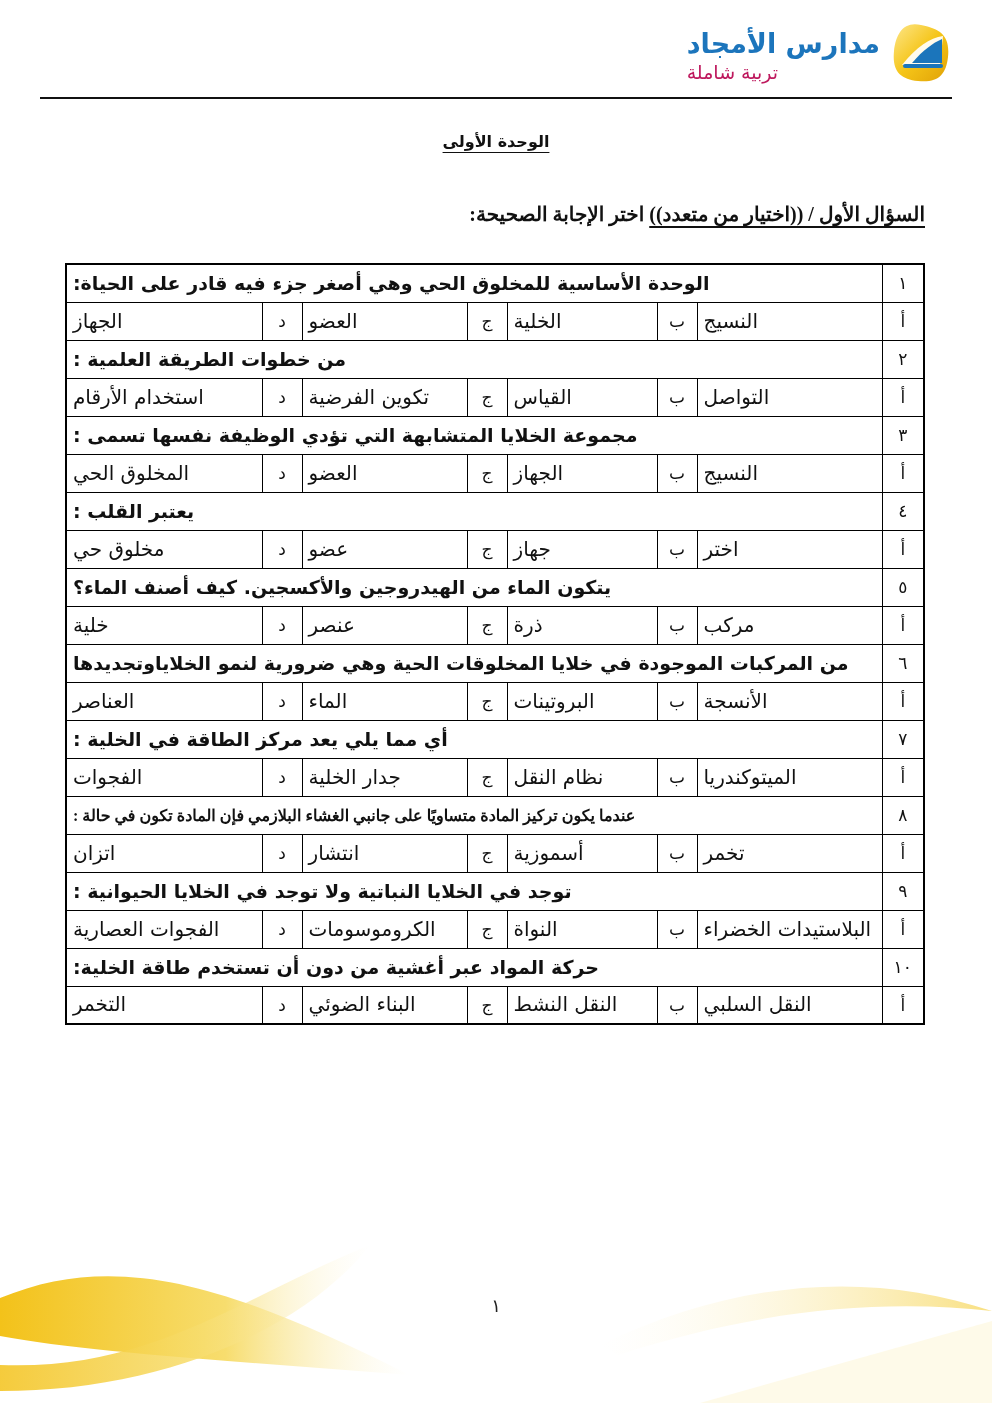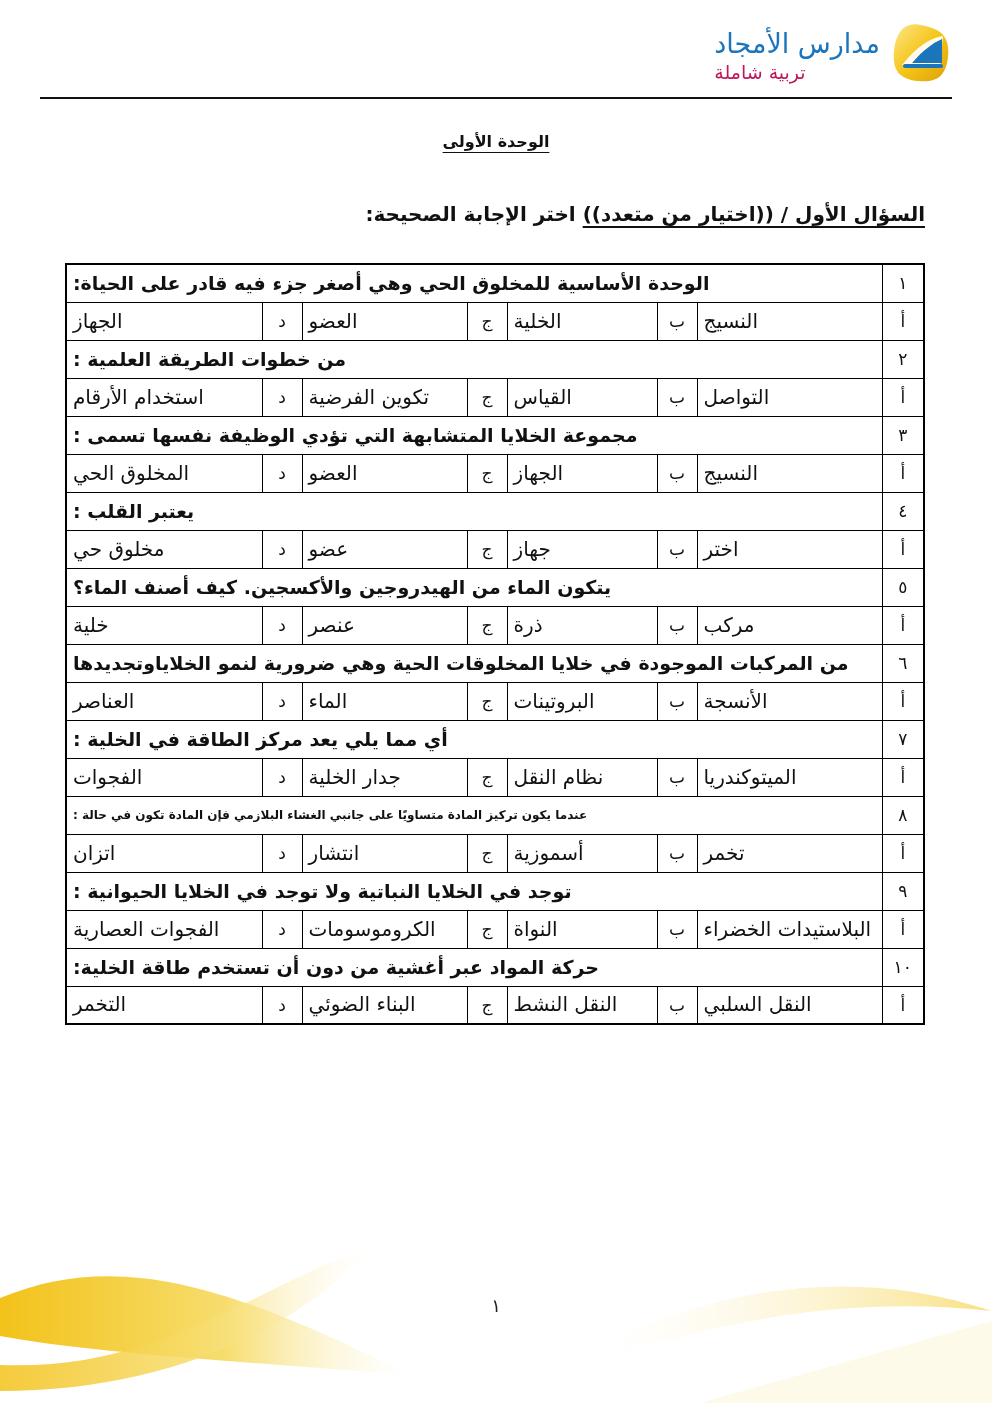--- a/index.html
+++ b/index.html
@@ -10,53 +10,53 @@
     font-family:"DejaVu Sans", sans-serif; color:#111;
   }
 
   
   .header {
     position:absolute; top:24px; right:40px; left:40px; height:64px;
     display:flex; justify-content:space-between; align-items:center;
   }
   .logo-group { display:flex; align-items:center; gap:10px; }
   .logo-text { text-align:left; direction:rtl; }
-  .logo-name { font-size:27px; font-weight:normal; color:#1c75bc; line-height:1.1; }
+  .logo-name { font-size:27px; font-weight:bold; color:#1c75bc; line-height:1.1; }
   .logo-tagline { font-size:19px; color:#be185d; margin-top:2px; }
   .worksheet-title { font-size:21px; font-weight:bold; color:#1a1a1a; }
   .header-rule {
     position:absolute; top:97px; right:40px; left:40px;
     border-top:2px solid #111;
   }
 
   
   .unit-title {
     position:absolute; top:132px; left:0; width:100%;
     text-align:center; font-size:16px; font-weight:bold;
   }
   .unit-title span { text-decoration:underline; text-underline-offset:5px; }
   .intro-line {
     position:absolute; top:202px; right:67px;
-    font-size:20px; font-weight:bold;
+    font-size:20px; font-weight:bold;font-family:Liberation Serif, serif;
   }
   .intro-underlined { text-decoration:underline; text-underline-offset:5px; }
 
   
   .q-table-wrap { position:absolute; top:263px; right:67px; }
   table.q-table {
     border-collapse:collapse; table-layout:fixed; width:858px;
     border:2px solid #000; background:#fff;
   }
   .q-table td { border:1px solid #000; padding:3px 6px; vertical-align:middle; }
   .cell-num, .cell-letter { text-align:center; font-size:17px; padding:3px 2px; }
   .cell-question {
     font-weight:bold; text-align:left; font-size:19px;
     height:38px; padding-right:10px;
   }
-  .cell-question.small { font-size:12px; }
+  .cell-question.small { font-size:16px;font-family:Liberation Serif, serif; }
   .cell-answer { text-align:left; font-size:20px; height:38px; line-height:1.45; }
 
   
   .page-number {
     position:absolute; top:1295px; left:0; width:100%;
     text-align:center; font-size:18px; color:#222;
   }
   .deco { position:absolute; bottom:0; left:0; pointer-events:none; }
 </style>
 </head>

